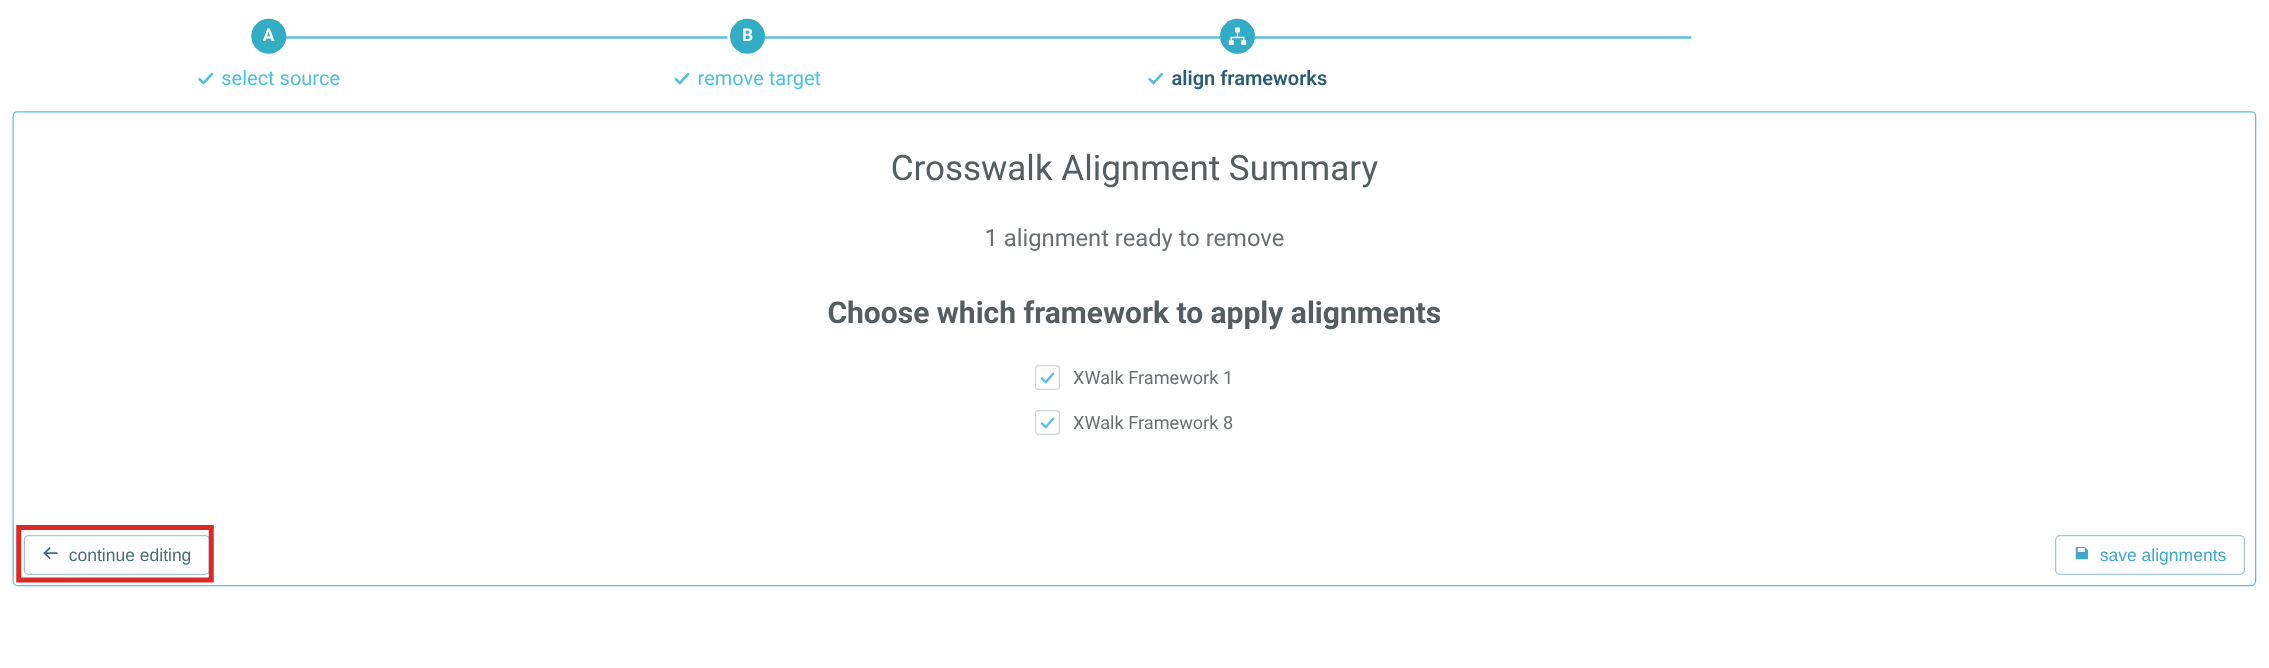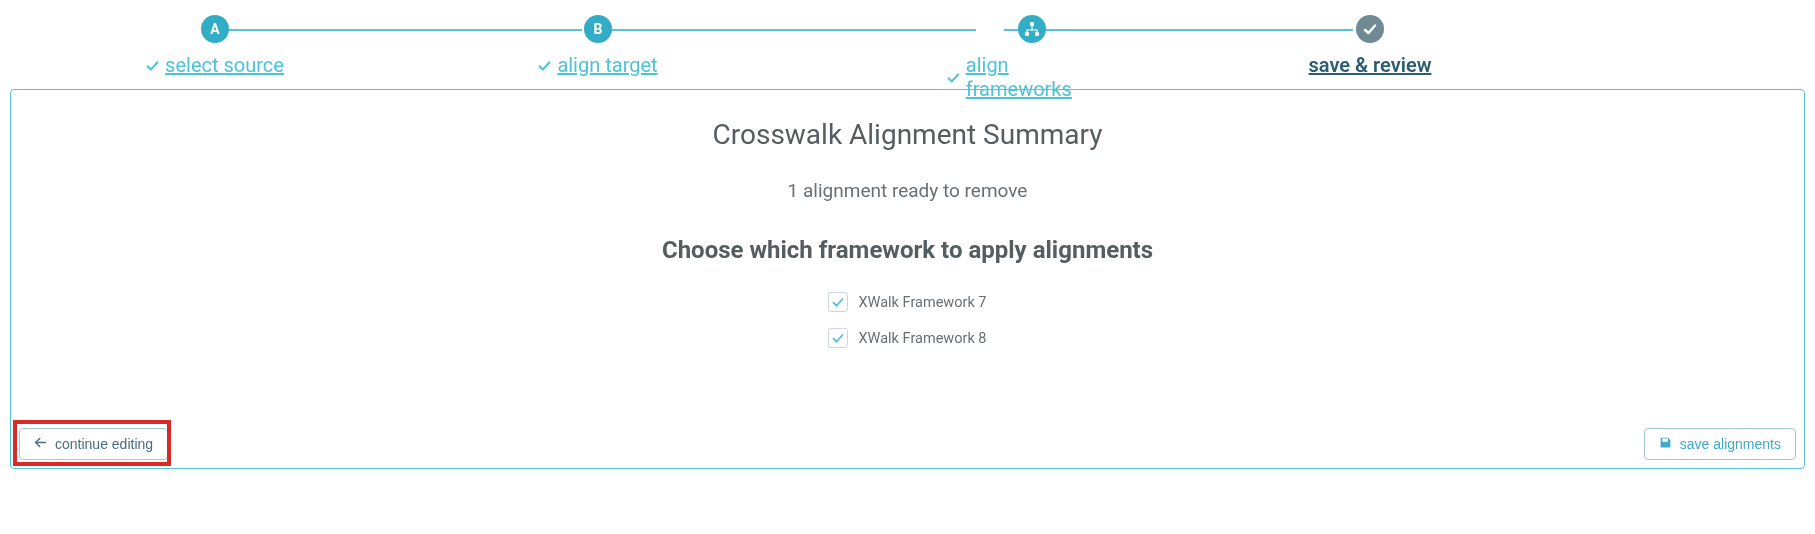--- a/index.html
+++ b/index.html
@@ -9,21 +9,21 @@
   
   .stepper { position: relative; height: 64px; margin: 0 0 10px 0; }
   .step { position: absolute; top: 0; display: flex; flex-direction: column; align-items: center; }
   .step-circle {
     width: 28px; height: 28px; border-radius: 50%;
     background: #5bc0de; color: #fff; display: flex; align-items: center; justify-content: center;
     font-weight: 700; font-size: 14px;
   }
   .step-circle.done { background: #33adc5; }
   .step-circle.final { background: #6f8a95; }
-  .step-label { margin-top: 10px; color: #4cc3d9; font-size: 20px; display: flex; align-items: center; gap: 6px; text-decoration: underline; }
+  .step-label { margin-top: 10px; color: #4cc3d9; font-size: 16px; display: flex; align-items: center; gap: 6px; }
   .step:last-child .step-label { color: #2b5c72; font-weight: 600; }
   .connector { position: absolute; top: 14px; height: 2px; background: #5bc0de; }
   .check { width: 13px; height: 13px; }
   .check svg, .circle-svg { width: 100%; height: 100%; display: block; }
   .circle-icon { width: 16px; height: 16px; }
 
   
   .panel { border: 1px solid #5bc0de; border-radius: 4px; padding: 28px 10px 60px 10px; position: relative; min-height: 380px; }
   .title { text-align: center; color: #555d61; font-size: 28px; font-weight: 400; }
   .subtext { text-align: center; color: #6a6f73; font-size: 19px; margin-top: 28px; }
@@ -73,72 +73,60 @@
     </div>
 
     <div class="step" style="left: 513px; width: 150px;">
       <div class="step-circle done">B</div>
       <div class="step-label">
         <span class="check">
           <svg viewBox="0 0 16 16" fill="none" stroke="#4cc3d9" stroke-width="2.5" stroke-linecap="round" stroke-linejoin="round">
               <polyline points="2,9 6,13 14,4"></polyline>
             </svg>
         </span>
-        <span>align target</span>
+        <span>remove target</span>
       </div>
     </div>
 
-    <div class="step" style="left: 937px; width: 170px;">
+    <div class="step" style="left: 895px; width: 170px;">
       <div class="step-circle done">
         <span class="circle-icon">
           <svg viewBox="0 0 16 16" fill="#fff">
               <rect x="6" y="1" width="4" height="4" rx="1"></rect>
               <rect x="1" y="11" width="4" height="4" rx="1"></rect>
               <rect x="11" y="11" width="4" height="4" rx="1"></rect>
               <path d="M8 5v3M3 11V9h10v2M8 8v1" stroke="#fff" stroke-width="1.2" fill="none"></path>
             </svg>
         </span>
       </div>
       <div class="step-label">
         <span class="check">
           <svg viewBox="0 0 16 16" fill="none" stroke="#4cc3d9" stroke-width="2.5" stroke-linecap="round" stroke-linejoin="round">
               <polyline points="2,9 6,13 14,4"></polyline>
             </svg>
         </span>
         <span>align frameworks</span>
       </div>
     </div>
 
-    <div class="step" style="left: 1290px; width: 140px;">
-      <div class="step-circle final">
-        <span class="circle-icon">
-          <svg viewBox="0 0 16 16" fill="none" stroke="#fff" stroke-width="2.5" stroke-linecap="round" stroke-linejoin="round">
-              <polyline points="3,9 6.5,12 13,4.5"></polyline>
-            </svg>
-        </span>
-      </div>
-      <div class="step-label">
-        <span>save &amp; review</span>
-      </div>
-    </div>
   </div>
 
   <div class="panel">
     <h1 class="title">Crosswalk Alignment Summary</h1>
     <div class="subtext">1 alignment ready to remove</div>
     <h2 class="subtitle">Choose which framework to apply alignments</h2>
 
     <div class="framework-list">
       <div class="fw-item">
         <div class="fw-check">
           <svg viewBox="0 0 16 16" fill="none" stroke="#5bc0de" stroke-width="2.5" stroke-linecap="round" stroke-linejoin="round">
               <polyline points="2,9 6,13 14,4"></polyline>
             </svg>
         </div>
-        <span>XWalk Framework 7</span>
+        <span>XWalk Framework 1</span>
       </div>
       <div class="fw-item">
         <div class="fw-check">
           <svg viewBox="0 0 16 16" fill="none" stroke="#5bc0de" stroke-width="2.5" stroke-linecap="round" stroke-linejoin="round">
               <polyline points="2,9 6,13 14,4"></polyline>
             </svg>
         </div>
         <span>XWalk Framework 8</span>
       </div>
     </div>

